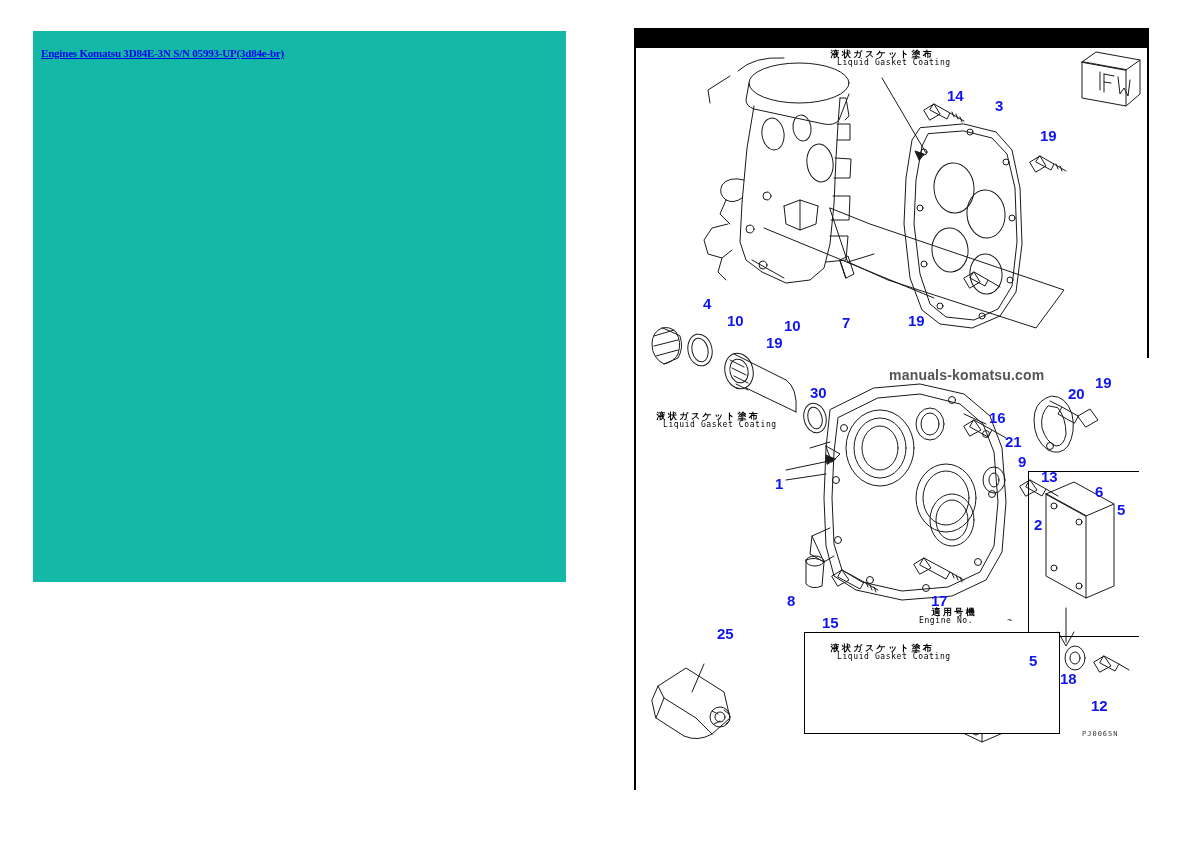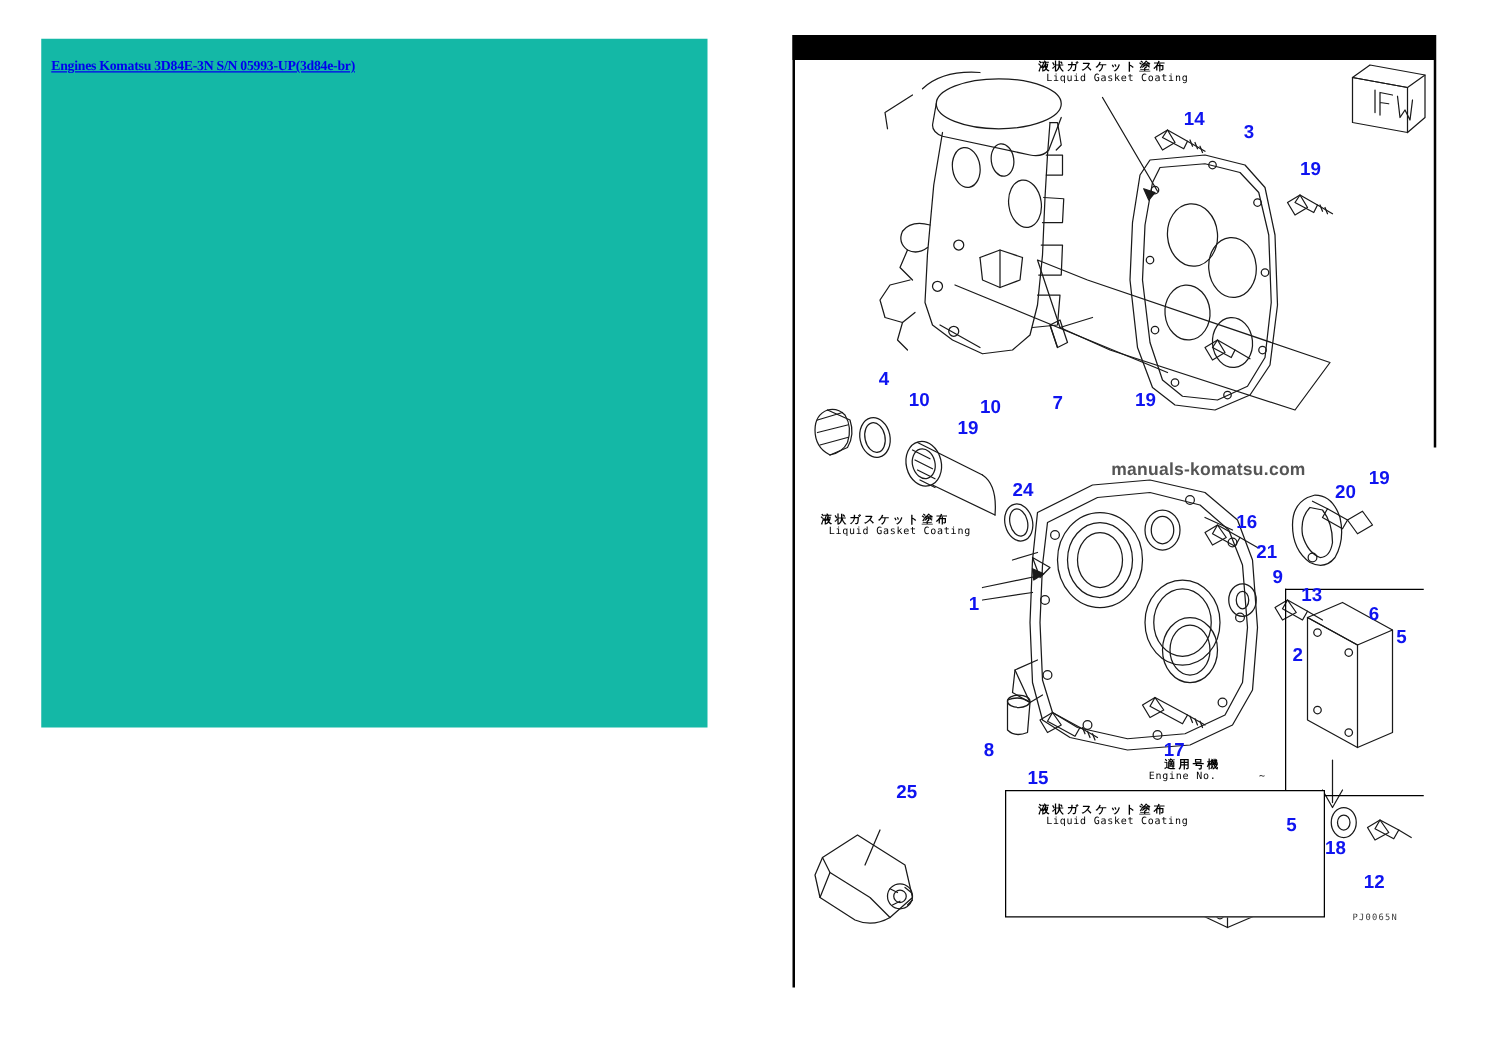--- a/index.html
+++ b/index.html
@@ -452,21 +452,21 @@
   <div id="callout-layer">
       <span class="callout" style="left: 313px; top: 60px;">14</span>
       <span class="callout" style="left: 361px; top: 70px;">3</span>
       <span class="callout" style="left: 406px; top: 100px;">19</span>
       <span class="callout" style="left: 150px; top: 258px; margin-top: 32px;">10</span>
       <span class="callout" style="left: 208px; top: 287px;">7</span>
       <span class="callout" style="left: 274px; top: 285px;">19</span>
       <span class="callout" style="left: 69px; top: 268px;">4</span>
       <span class="callout" style="left: 93px; top: 285px;">10</span>
       <span class="callout" style="left: 132px; top: 307px;">19</span>
-      <span class="callout" style="left: 176px; top: 357px;">24</span>
+      <span class="callout" style="left: 176px; top: 357px;">30</span>
       <span class="callout" style="left: 141px; top: 448px;">1</span>
       <span class="callout" style="left: 434px; top: 358px;">20</span>
       <span class="callout" style="left: 461px; top: 347px;">19</span>
       <span class="callout" style="left: 355px; top: 382px;">16</span>
       <span class="callout" style="left: 371px; top: 406px;">21</span>
       <span class="callout" style="left: 384px; top: 426px;">9</span>
       <span class="callout" style="left: 407px; top: 441px;">13</span>
       <span class="callout" style="left: 461px; top: 456px;">6</span>
       <span class="callout" style="left: 483px; top: 474px;">5</span>
       <span class="callout" style="left: 400px; top: 489px;">2</span>

